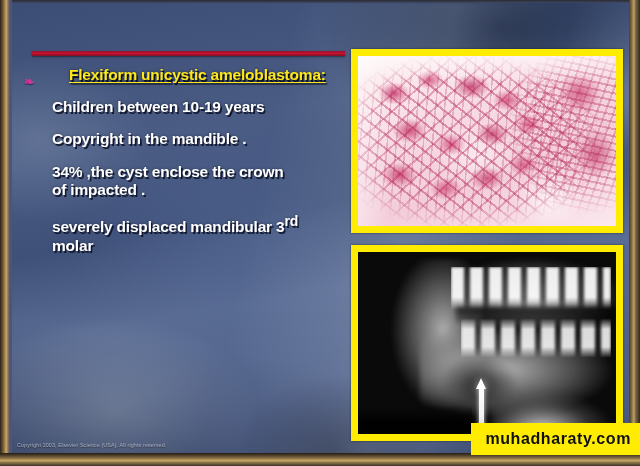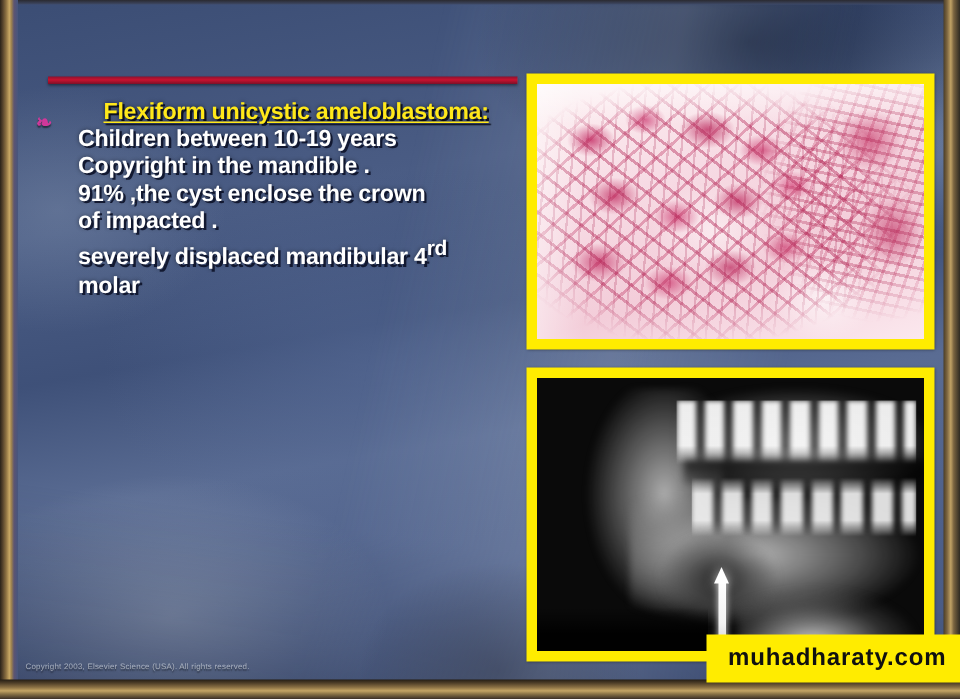--- a/index.html
+++ b/index.html
@@ -121,20 +121,21 @@
     text-underline-offset: 2px;
     text-shadow: 1.5px 1.5px 0 rgba(10,14,30,0.95), 0 0 3px rgba(0,0,0,0.6);
     padding-left: 17px;
   }
   .body-line {
     color: #ffffff;
     font-size: 15.5px;
     font-weight: bold;
     letter-spacing: -0.2px;
     line-height: 1.18;
+    margin-top: 14px;
     padding-left: 32px;
     text-shadow: 1.6px 1.6px 0 rgba(14,20,42,0.92), 0 0 3px rgba(0,0,0,0.45);
     white-space: pre-line;
   }
   .body-line sup {
     font-size: 14px;
     vertical-align: super;
   }
 
   
@@ -347,24 +348,24 @@
 
   <div class="text-col">
 
     <div class="bullet-row">
       <span class="bullet-mark">❧</span>
       <span class="title-text">Flexiform unicystic  ameloblastoma:</span>
     </div>
 
     <div class="body-line">Children between 10-19 years</div>
     <div class="body-line">Copyright in the mandible .</div>
-    <div class="body-line">91% ,the cyst enclose the crown
+    <div class="body-line">34% ,the cyst enclose the crown
 of impacted .</div>
 
-    <div class="body-line"><span>severely displaced mandibular 4</span><sup>rd</sup><span>
+    <div class="body-line"><span>severely displaced mandibular 3</span><sup>rd</sup><span>
 molar</span></div>
 
   </div>
 
   <div class="img-frame" id="histo-frame">
     <div class="inner">
       <div class="histo"></div>
       <div class="histo-net"></div>
       <div class="histo-net2"></div>
       <div class="histo-vignette"></div>

